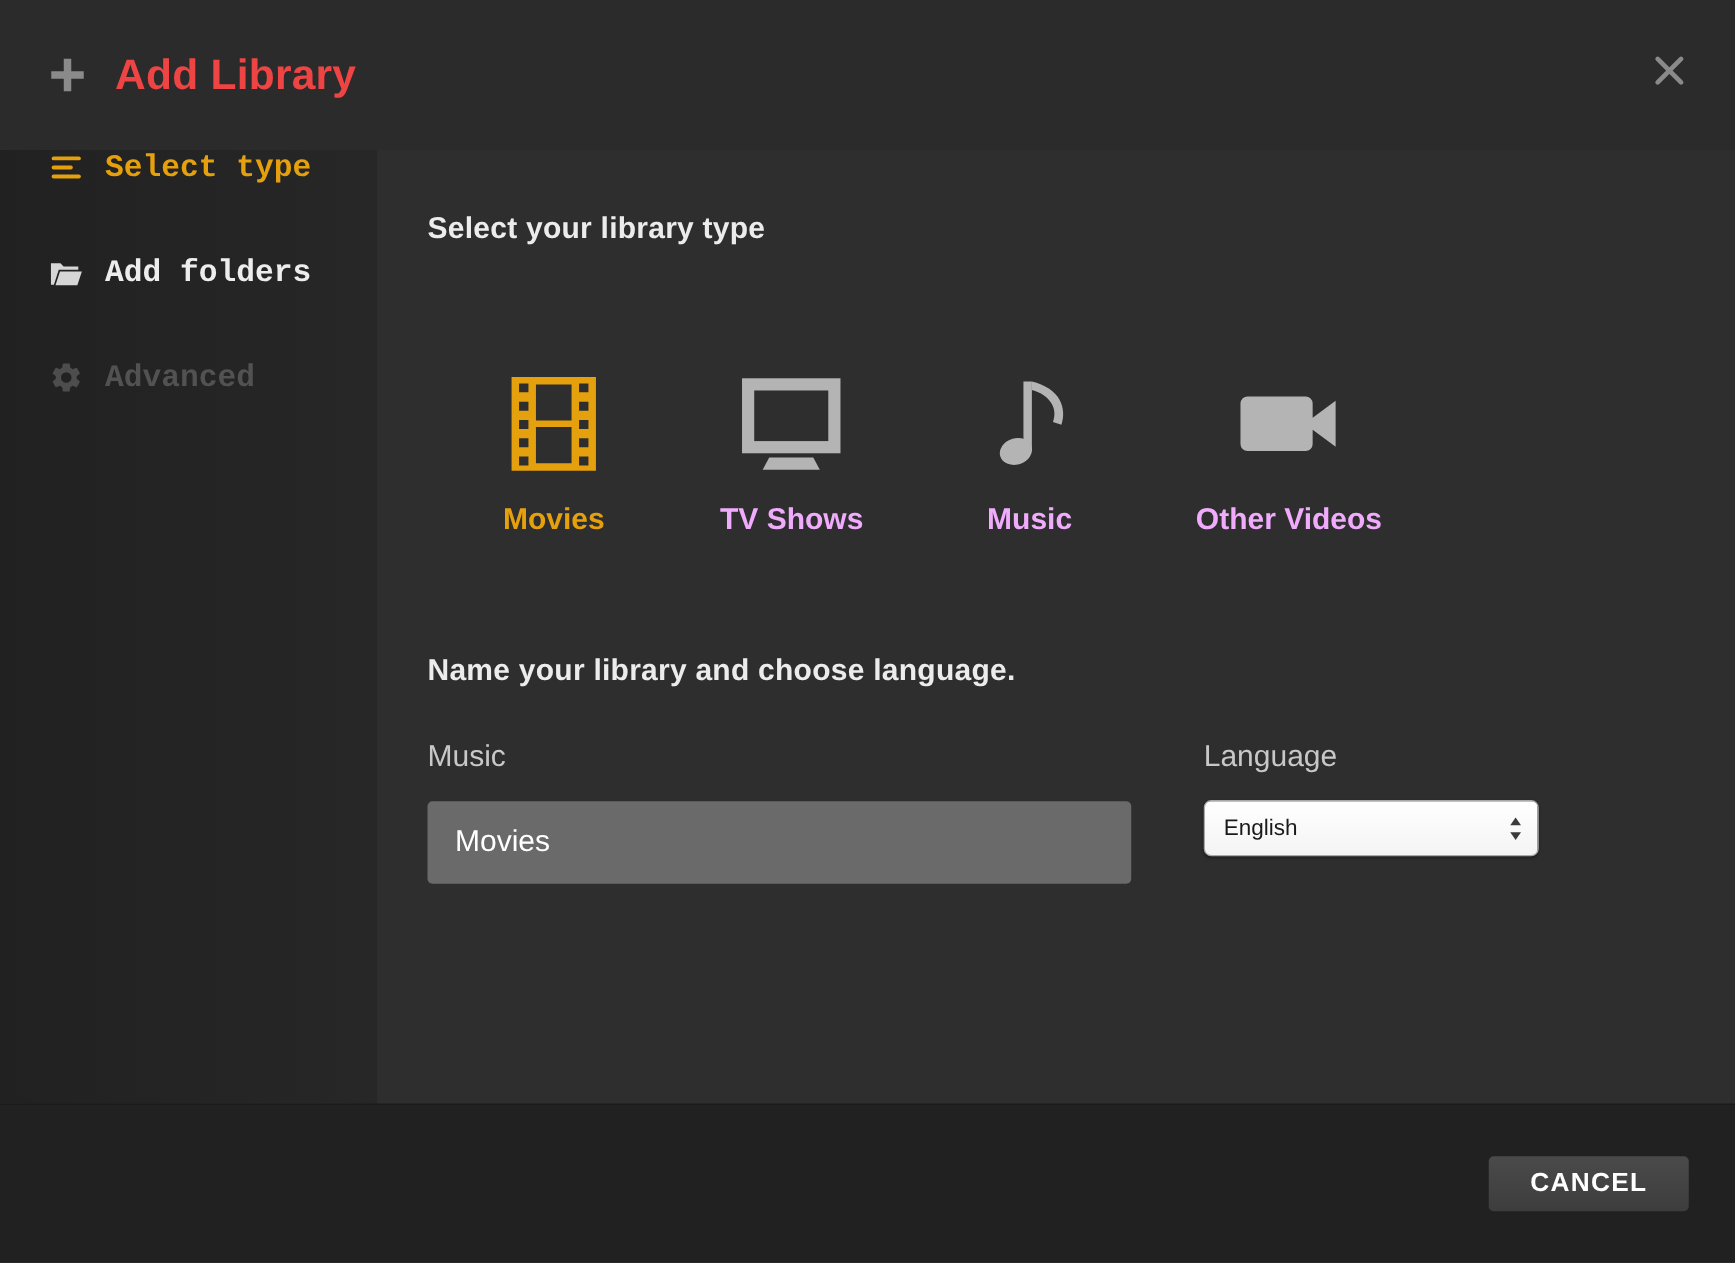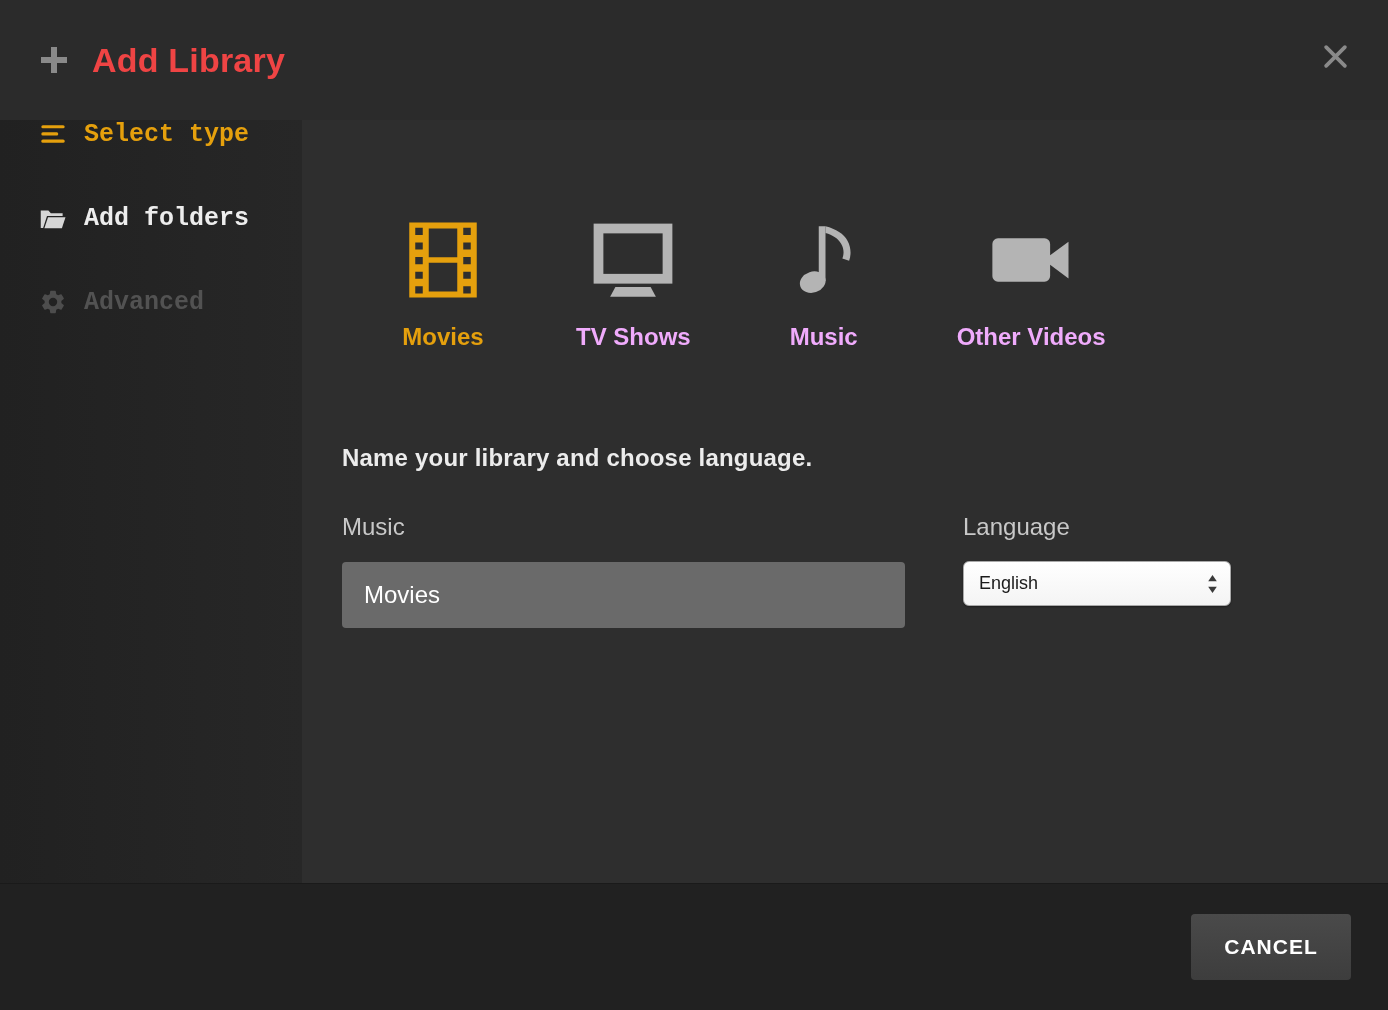--- a/index.html
+++ b/index.html
@@ -87,21 +87,21 @@
   .select-arrows { display:flex; }
 
   
   .footer {
     height:127px; flex:0 0 auto; background:#212121;
     border-top:1px solid #1a1a1a;
     display:flex; align-items:center; justify-content:flex-end;
     padding-right:37px; gap:17px;
   }
   .btn {
-    height:66px; border:none; border-radius:4px; cursor:pointer;
+    height:44px; border:none; border-radius:4px; cursor:pointer;
     font-family:inherit; font-size:21px; font-weight:700;
     color:#ffffff; letter-spacing:1px;
   }
   .btn-cancel { width:160px; background:linear-gradient(#4a4a4a,#3d3d3d); }
   .btn-next { width:134px; background:linear-gradient(var(--next-top,#ef9418),var(--next-bottom,#d3790c)); }
 </style>
 </head>
 <body>
 
 <div class="dialog">
@@ -146,20 +146,21 @@
         <span class="side-icon">
           <svg width="28" height="28" viewBox="0 0 24 24" fill="currentColor">
             <path d="M19.14 12.94c.04-.3.06-.61.06-.94 0-.32-.02-.64-.07-.94l2.03-1.58a.49.49 0 0 0 .12-.61l-1.92-3.32a.49.49 0 0 0-.59-.22l-2.39.96c-.5-.38-1.03-.7-1.62-.94l-.36-2.54a.48.48 0 0 0-.48-.41h-3.84c-.24 0-.43.17-.47.41l-.36 2.54c-.59.24-1.13.57-1.62.94l-2.39-.96a.49.49 0 0 0-.59.22L2.74 8.87c-.12.21-.08.47.12.61l2.03 1.58c-.05.3-.09.63-.09.94s.02.64.07.94l-2.03 1.58a.49.49 0 0 0-.12.61l1.92 3.32c.12.22.37.29.59.22l2.39-.96c.5.38 1.03.7 1.62.94l.36 2.54c.05.24.24.41.48.41h3.84c.24 0 .44-.17.47-.41l.36-2.54c.59-.24 1.13-.56 1.62-.94l2.39.96c.22.08.47 0 .59-.22l1.92-3.32c.12-.22.07-.47-.12-.61l-2.01-1.58zM12 15.6A3.6 3.6 0 1 1 12 8.4a3.6 3.6 0 0 1 0 7.2z"></path>
           </svg>
         </span>
         <span class="side-label">Advanced</span>
       </div>
     </nav>
 
     <main class="main">
+      <h2 class="heading">Select your library type</h2>
 
       <div class="types-row">
 
         <div class="type-item selected">
           <span class="type-icon">
             <svg width="90" height="90" viewBox="0 0 24 24">
               <path fill="currentColor" fill-rule="evenodd" d="M3 2h18v20H3z
                 M4.6 3.4h2v1.9h-2z M4.6 7.3h2v1.9h-2z M4.6 11.2h2v1.9h-2z M4.6 15.1h2v1.9h-2z M4.6 19h2v1.9h-2z
                 M17.4 3.4h2v1.9h-2z M17.4 7.3h2v1.9h-2z M17.4 11.2h2v1.9h-2z M17.4 15.1h2v1.9h-2z M17.4 19h2v1.9h-2z
                 M8.2 3.6h7.6v7.7H8.2z M8.2 12.7h7.6v7.7H8.2z"></path>

